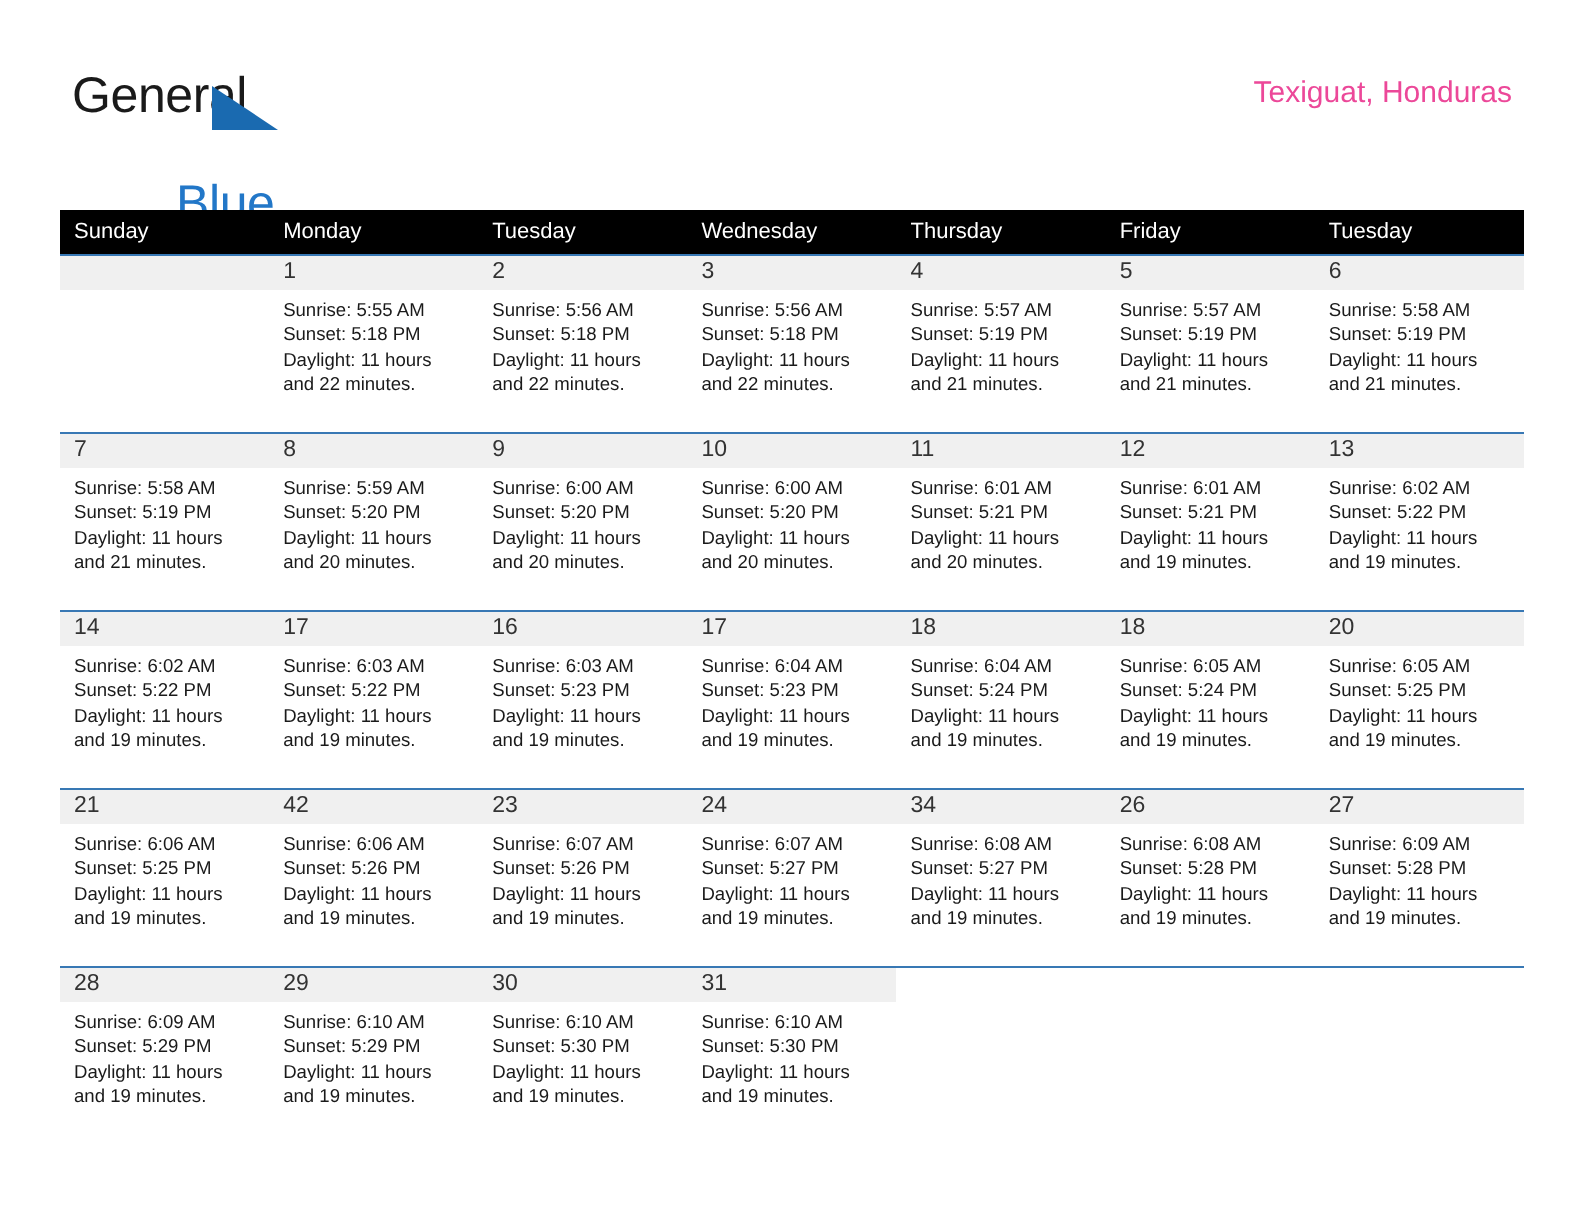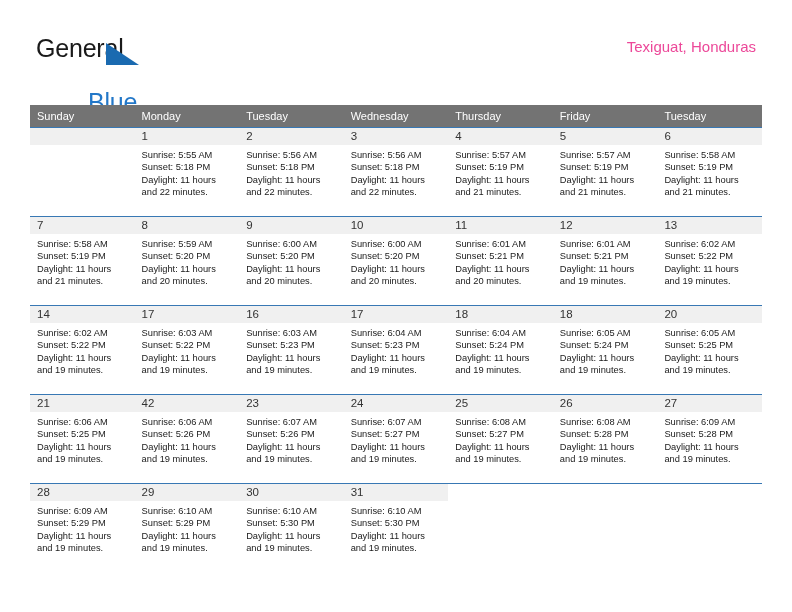--- a/index.html
+++ b/index.html
@@ -98,21 +98,21 @@
   .calendar {
     position: absolute;
     left: 30px;
     top: 105px;
     width: 732px;
     border-collapse: collapse;
     table-layout: fixed;
   }
 
   .calendar th {
-    background: #737373;
+    background: #000000;
     color: #ffffff;
     font-size: 11px;
     font-weight: normal;
     text-align: left;
     padding: 5px 0 5px 7px;
     height: 20px;
     font-family: "Liberation Sans", sans-serif;
     border: none;
   }
 
@@ -462,21 +462,21 @@
               <div class="details">
                 <div>Sunrise: 6:07 AM</div>
                 <div>Sunset: 5:27 PM</div>
                 <div>Daylight: 11 hours</div>
                 <div>and 19 minutes.</div>
               </div>
             </div>
           </td>
           <td>
             <div class="cell">
-              <div class="daynum-band">25</div>
+              <div class="daynum-band">34</div>
               <div class="details">
                 <div>Sunrise: 6:08 AM</div>
                 <div>Sunset: 5:27 PM</div>
                 <div>Daylight: 11 hours</div>
                 <div>and 19 minutes.</div>
               </div>
             </div>
           </td>
           <td>
             <div class="cell">

